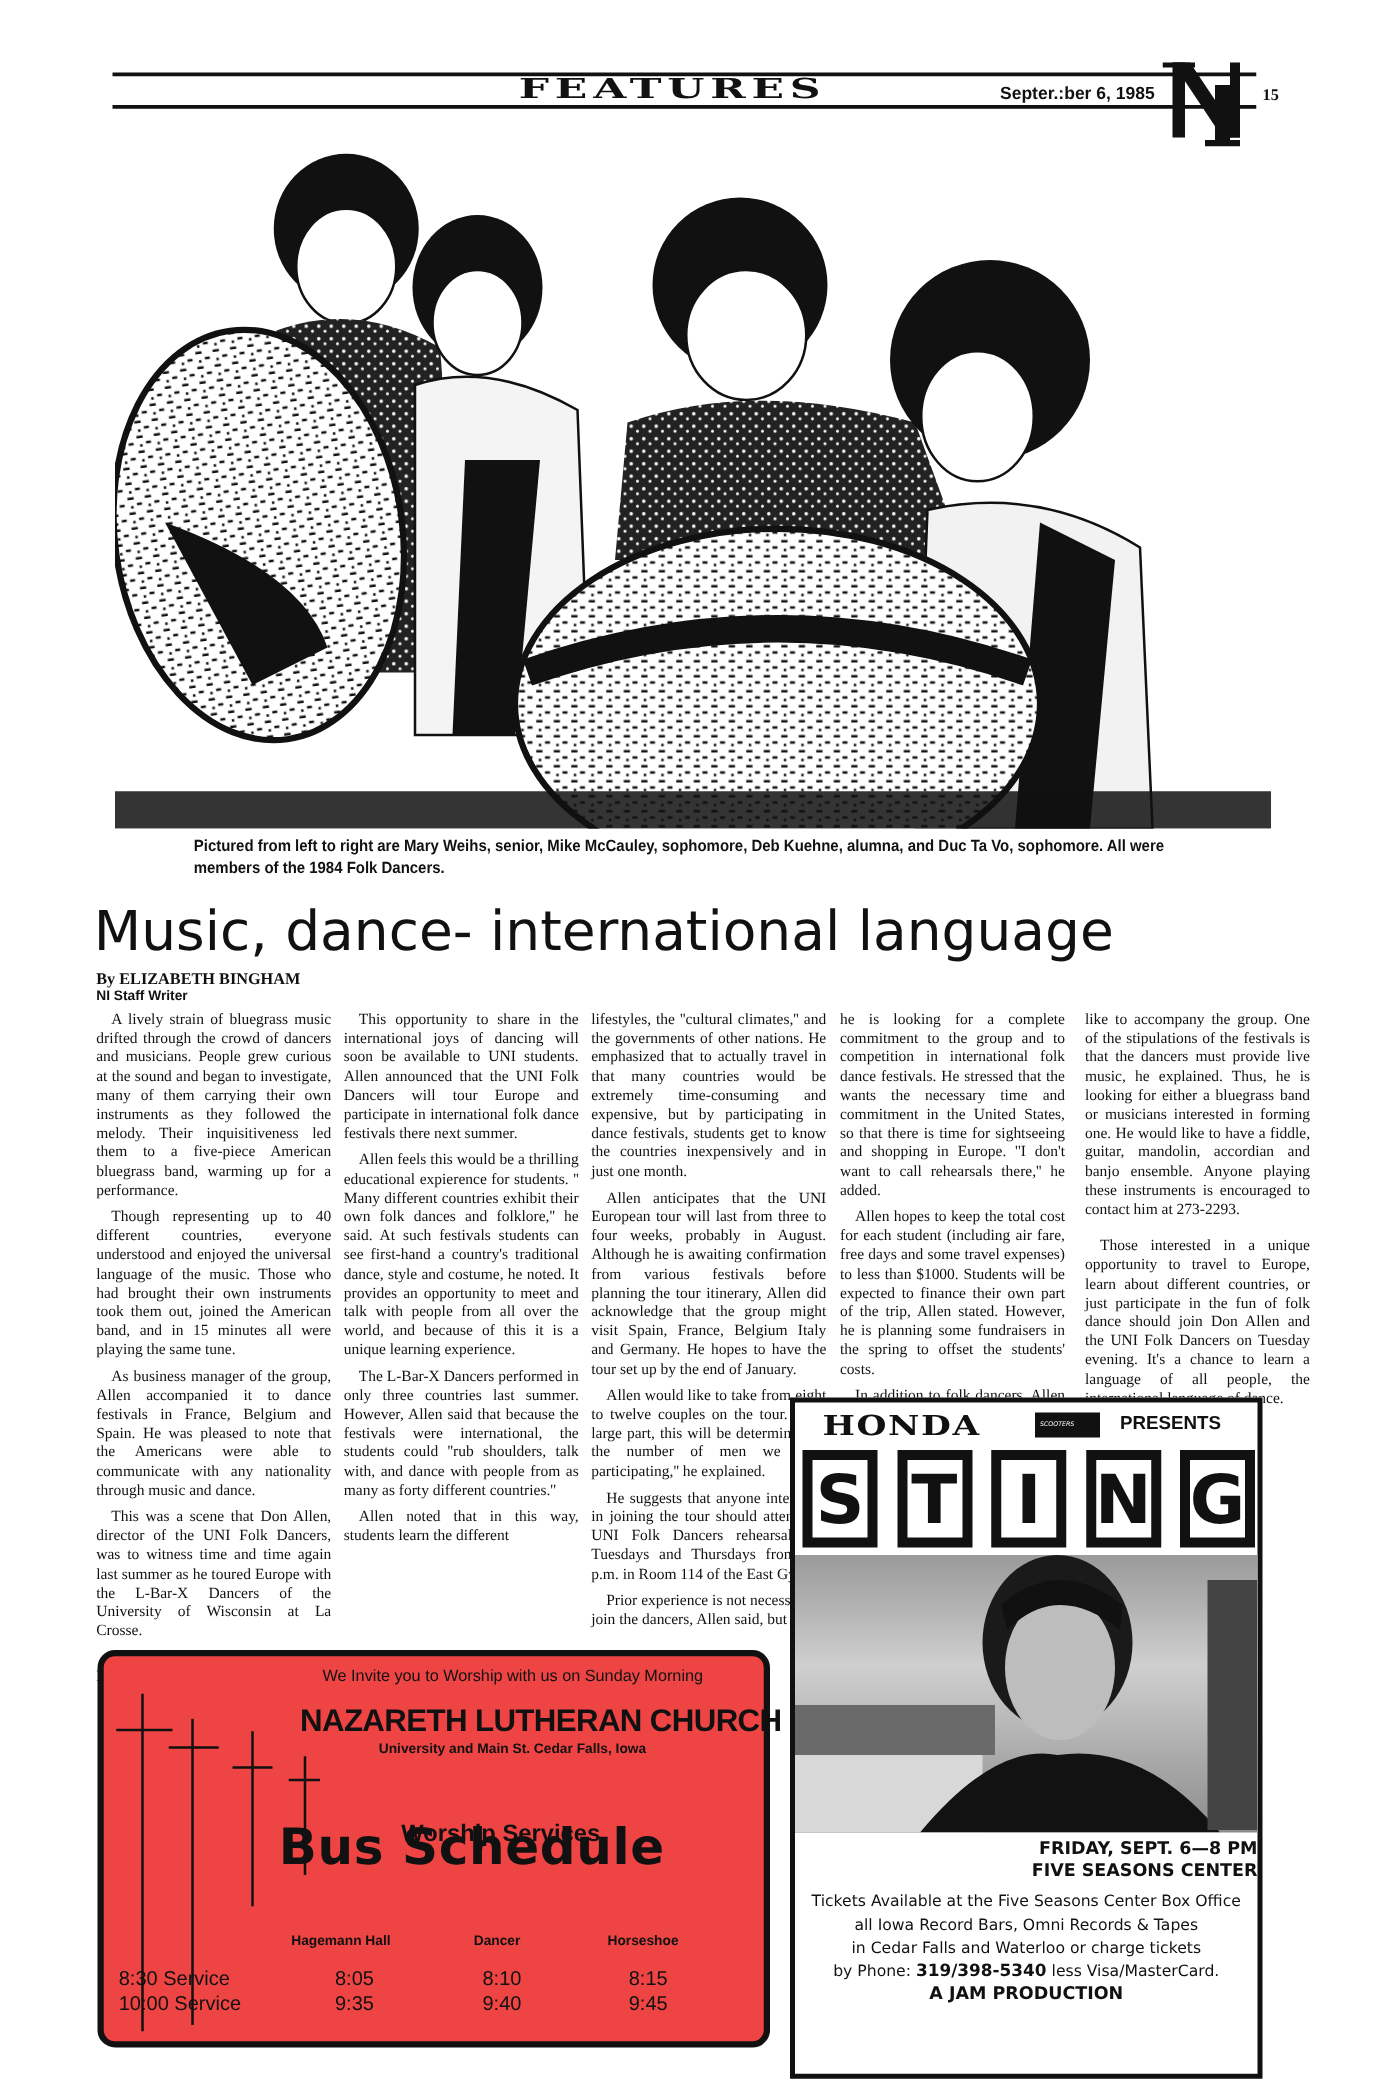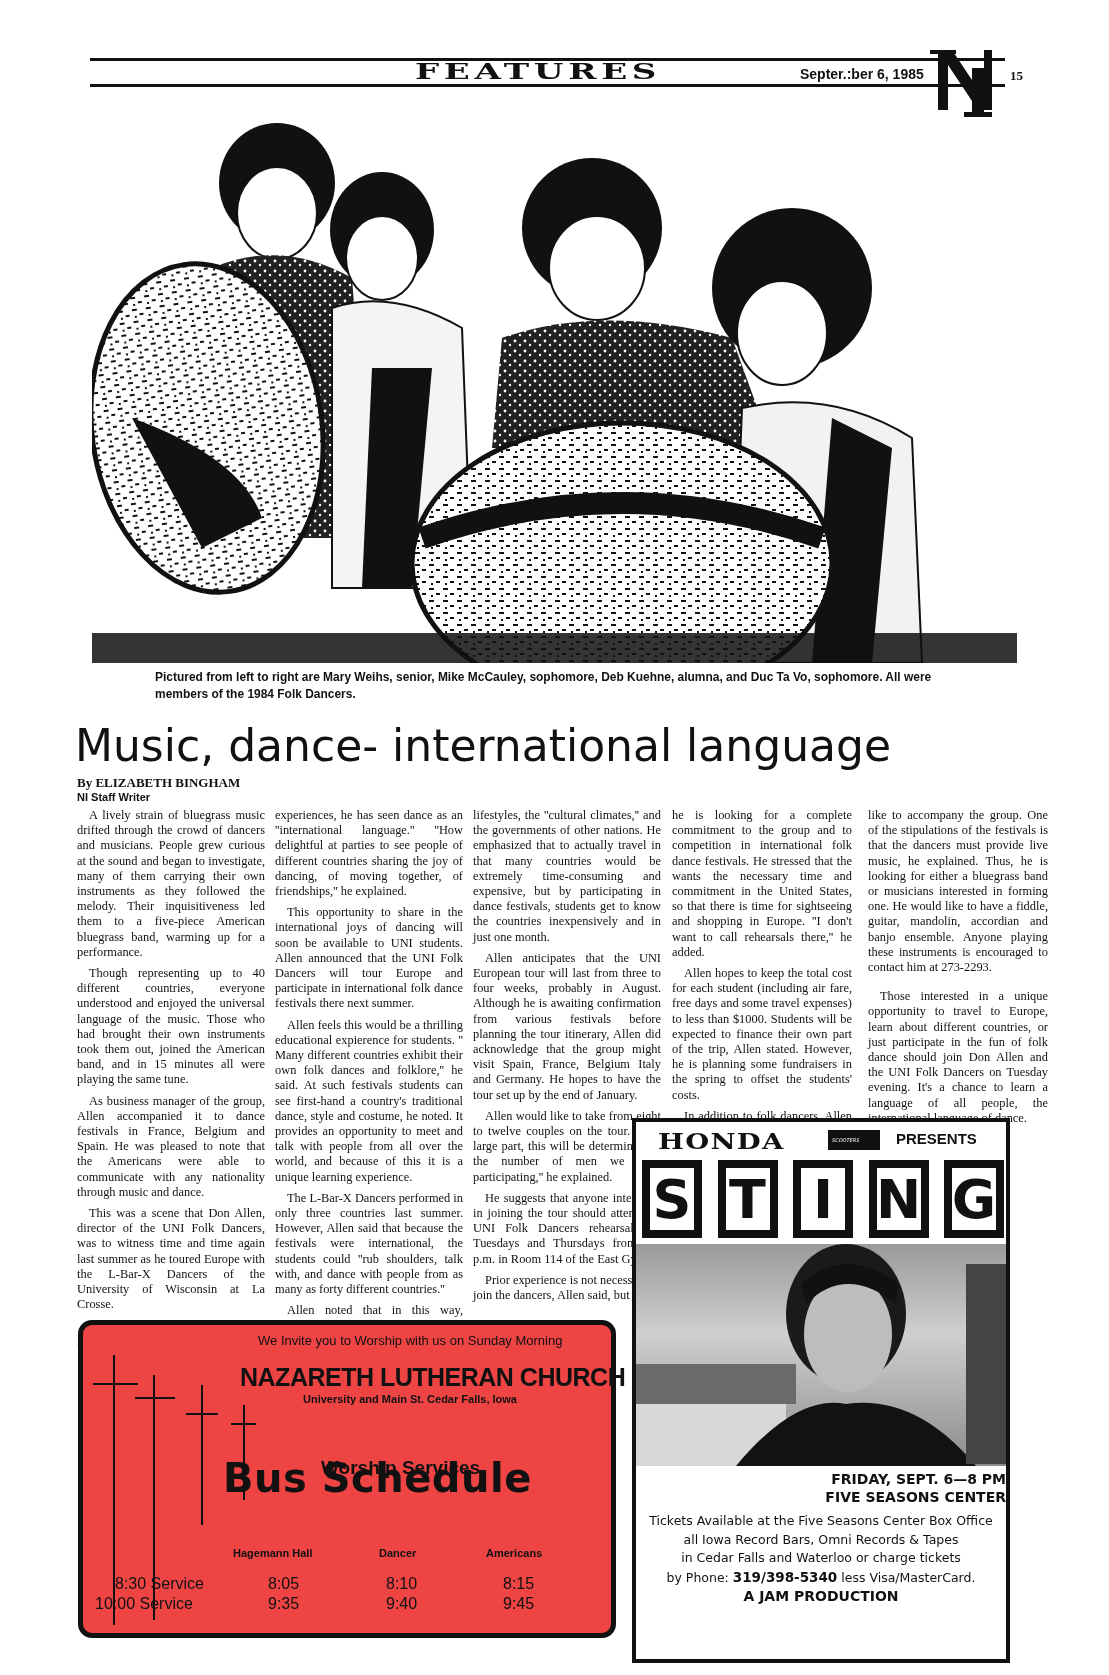--- a/index.html
+++ b/index.html
@@ -141,21 +141,20 @@
 </div>
 
 <div class="col" style="left:77px; top:808px;">
   <p>A lively strain of bluegrass music drifted through the crowd of dancers and musicians. People grew curious at the sound and began to investigate, many of them carrying their own instruments as they followed the melody. Their inquisitiveness led them to a five-piece American bluegrass band, warming up for a performance.</p>
   <p>Though representing up to 40 different countries, everyone understood and enjoyed the universal language of the music. Those who had brought their own instruments took them out, joined the American band, and in 15 minutes all were playing the same tune.</p>
   <p>As business manager of the group, Allen accompanied it to dance festivals in France, Belgium and Spain. He was pleased to note that the Americans were able to communicate with any nationality through music and dance.</p>
   <p>This was a scene that Don Allen, director of the UNI Folk Dancers, was to witness time and time again last summer as he toured Europe with the L-Bar-X Dancers of the University of Wisconsin at La Crosse.</p>
   <p>Allen has participated in seven European dance tours. Through his</p>
 </div>
 <div class="col" style="left:275px; top:808px;">
-  <p class="cont">experiences, he has seen dance as an ''international language.'' ''How delightful at parties to see people of different countries sharing the joy of dancing, of moving together, of friendships,'' he explained.</p>
   <p>This opportunity to share in the international joys of dancing will soon be available to UNI students. Allen announced that the UNI Folk Dancers will tour Europe and participate in international folk dance festivals there next summer.</p>
   <p>Allen feels this would be a thrilling educational expierence for students. '' Many different countries exhibit their own folk dances and folklore,'' he said. At such festivals students can see first-hand a country's traditional dance, style and costume, he noted. It provides an opportunity to meet and talk with people from all over the world, and because of this it is a unique learning experience.</p>
   <p>The L-Bar-X Dancers performed in only three countries last summer. However, Allen said that because the festivals were international, the students could ''rub shoulders, talk with, and dance with people from as many as forty different countries.''</p>
   <p>Allen noted that in this way, students learn the different</p>
 </div>
 <div class="col" style="left:473px; top:808px;">
   <p class="cont">lifestyles, the ''cultural climates,'' and the governments of other nations. He emphasized that to actually travel in that many countries would be extremely time-consuming and expensive, but by participating in dance festivals, students get to know the countries inexpensively and in just one month.</p>
   <p>Allen anticipates that the UNI European tour will last from three to four weeks, probably in August. Although he is awaiting confirmation from various festivals before planning the tour itinerary, Allen did acknowledge that the group might visit Spain, France, Belgium Italy and Germany. He hopes to have the tour set up by the end of January.</p>
   <p>Allen would like to take from eight to twelve couples on the tour. ''In a large part, this will be determined by the number of men we have participating,'' he explained.</p>
   <p>He suggests that anyone interested in joining the tour should attend the UNI Folk Dancers rehearsals on Tuesdays and Thursdays from 5-7 p.m. in Room 114 of the East Gym.</p>
@@ -180,22 +179,22 @@
   <div class="cross-h" style="left:103px; top:88px; width:32px;"></div>
   <div class="cross-v" style="left:160px; top:80px; height:95px;"></div>
   <div class="cross-h" style="left:148px; top:98px; width:25px;"></div>
   <div class="invite">We Invite you to Worship with us on Sunday Morning</div>
   <div class="name">NAZARETH LUTHERAN CHURCH</div>
   <div class="addr">University and Main St. Cedar Falls, Iowa</div>
   <div class="worship">Worship Services</div>
   <div class="bus">Bus Schedule</div>
   <div class="sched-head" style="left:150px;">Hagemann Hall</div>
   <div class="sched-head" style="left:296px;">Dancer</div>
-  <div class="sched-head" style="left:403px;">Americans</div>
-  <div class="sched-cell" style="left:12px; top:250px;margin-left:20px;">8:30 Service</div>
+  <div class="sched-head" style="left:403px;">Horseshoe</div>
+  <div class="sched-cell" style="left:12px; top:250px;">8:30 Service</div>
   <div class="sched-cell" style="left:185px; top:250px;">8:05</div>
   <div class="sched-cell" style="left:303px; top:250px;">8:10</div>
   <div class="sched-cell" style="left:420px; top:250px;">8:15</div>
   <div class="sched-cell" style="left:12px; top:270px;">10:00 Service</div>
   <div class="sched-cell" style="left:185px; top:270px;">9:35</div>
   <div class="sched-cell" style="left:303px; top:270px;">9:40</div>
   <div class="sched-cell" style="left:420px; top:270px;">9:45</div>
 </div>
 
 <div class="sting">

